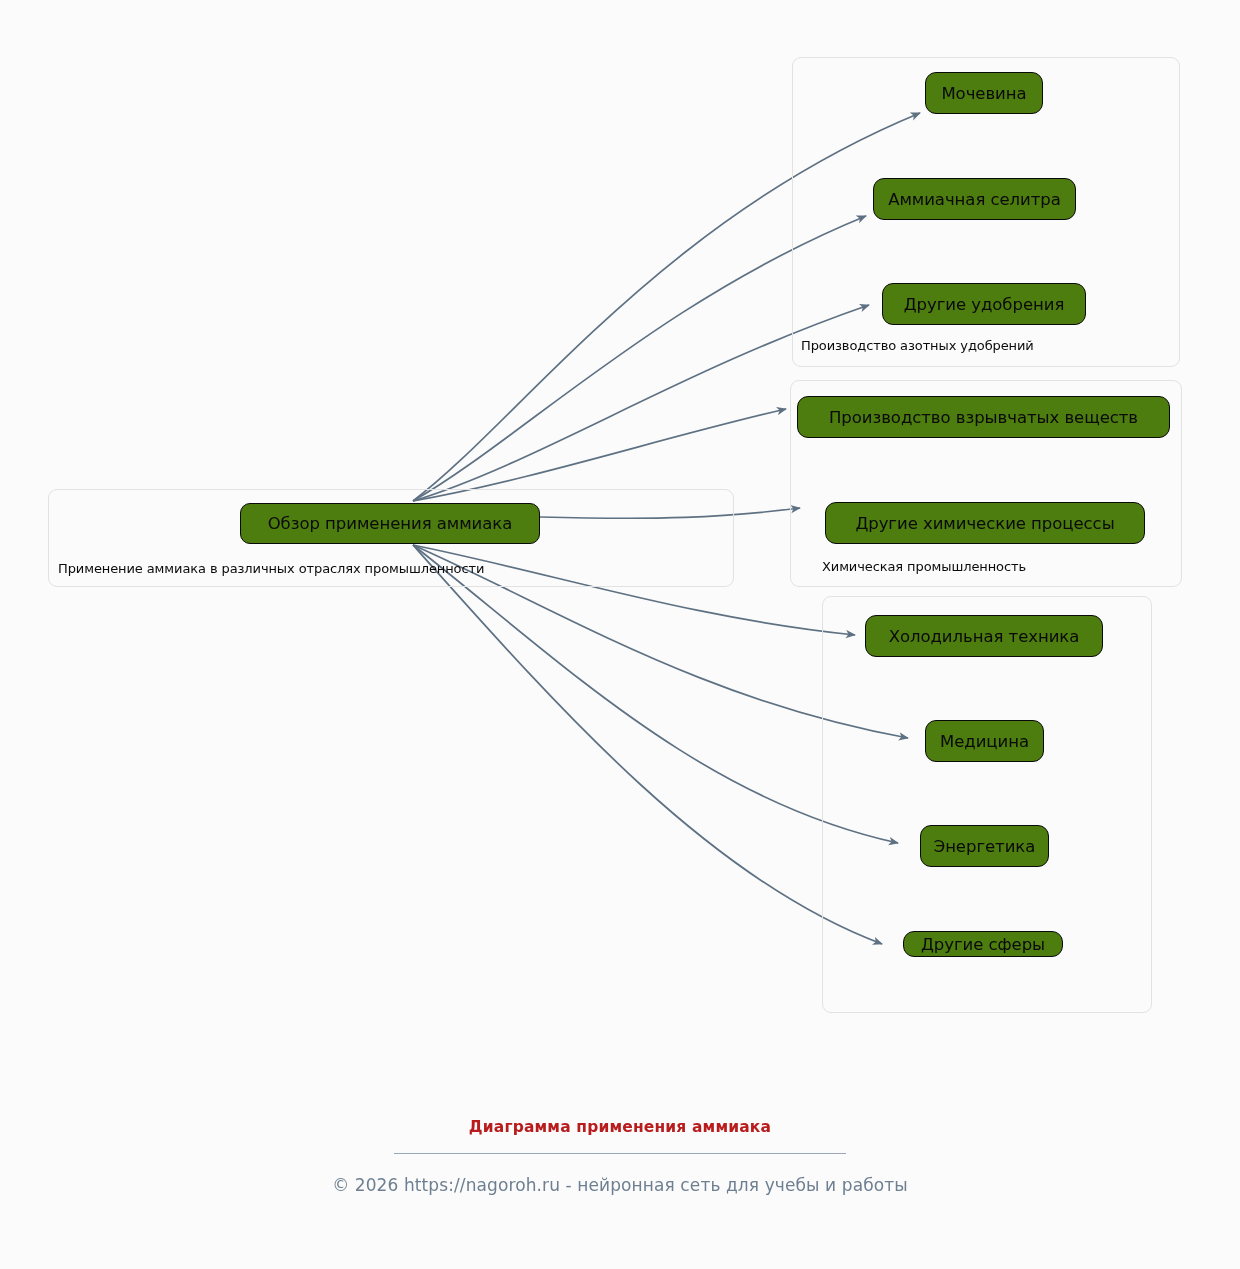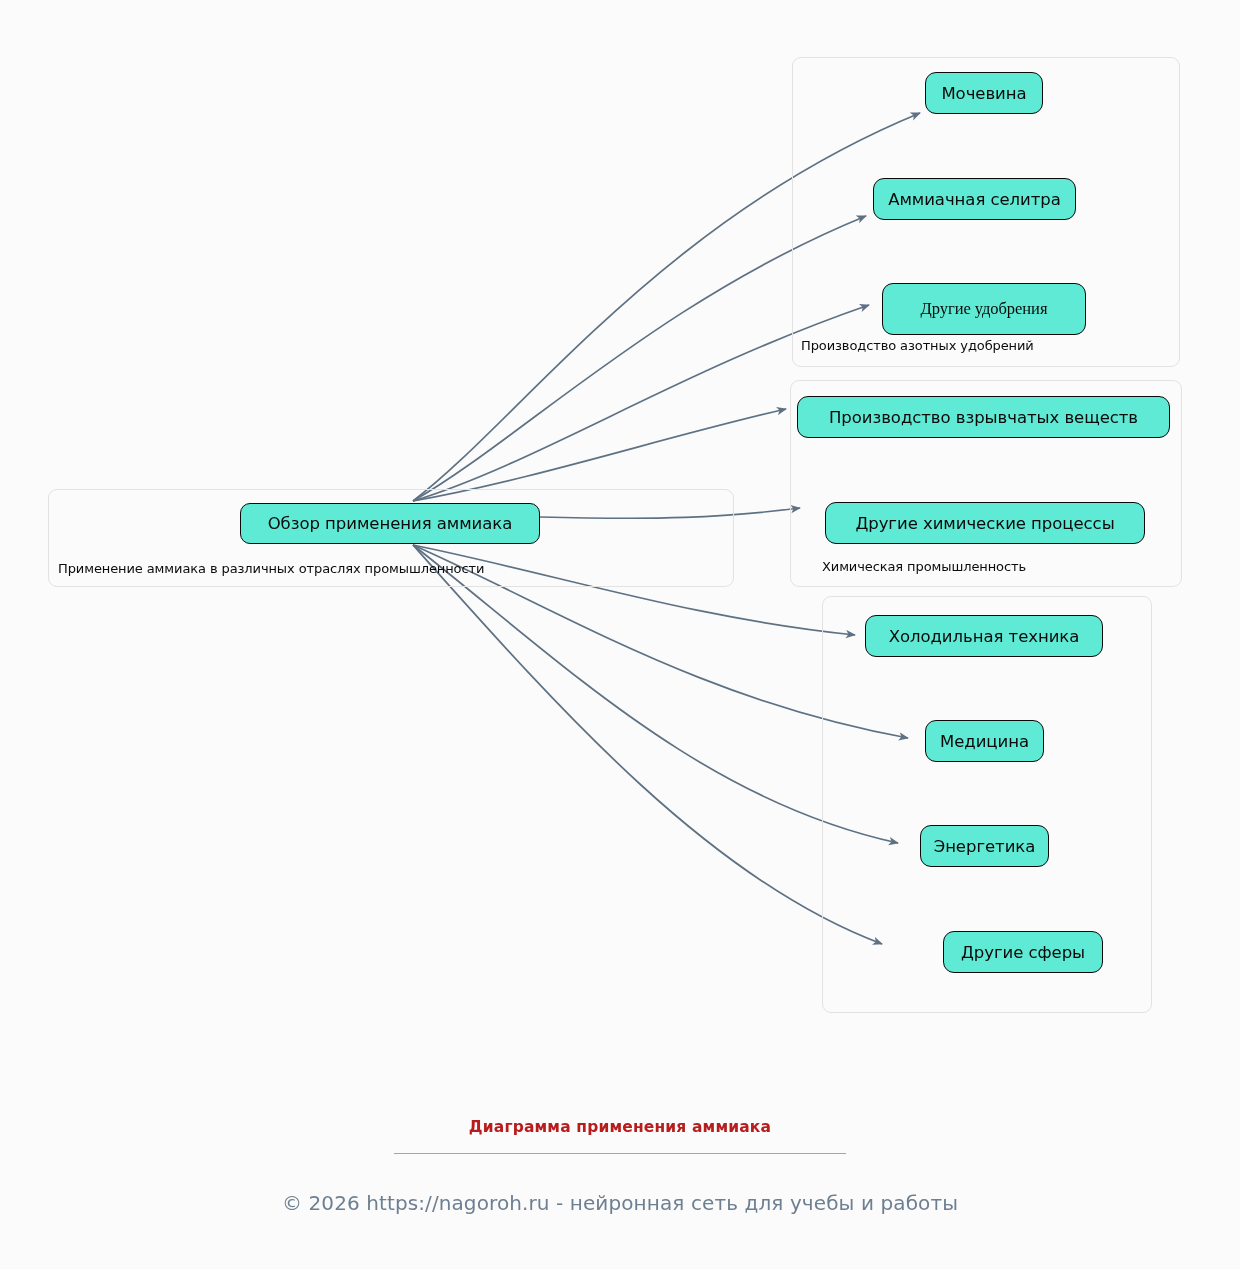--- a/index.html
+++ b/index.html
@@ -50,31 +50,31 @@
     letter-spacing: -0.1px;
   }
 
   
   .node {
     position: absolute;
     box-sizing: border-box;
     display: flex;
     align-items: center;
     justify-content: center;
-    background: #5eead4;
+    background: #4d7c0f;
     border: 1.6px solid #0a0a0a;
     border-radius: 11px;
     font-size: 16.5px;
     color: #0a0a0a;
     white-space: nowrap;
     letter-spacing: -0.05px;
     padding: 0 12px;
   }
   .node.root {
-    background: #5eead4;
+    background: #4d7c0f;
     border: 1.8px solid #0a0a0a;
     border-radius: 10px;
     font-size: 16.5px;
     color: #0b0b0b;
   }
 
   
   #footer {
     position: absolute;
     left: 0;
@@ -89,22 +89,22 @@
     letter-spacing: 0.15px;
     margin-top: 28px;
   }
   #footer-rule {
     width: 452px;
     height: 0;
     margin: 17px auto 0 auto;
     border-top: 1px solid #9aa7b4;
   }
   #footer-copy {
-    margin-top: 37px;
-    font-size: 20px;
+    margin-top: 21px;
+    font-size: 17px;
     color: #6d7f91;
     letter-spacing: 0.1px;
   }
 </style>
 </head>
 <body>
 
 <div id="diagram-canvas">
 
   <svg id="edge-layer" viewBox="0 0 1240 1090" width="1240" height="1090">
@@ -138,34 +138,34 @@
   <div class="cluster" style="left:48px; top:489px; width:686px; height:98px;"></div>
   <div class="cluster-label" style="left:58px; top:561px;">Применение аммиака в различных отраслях промышленности</div>
 
   <div class="node root" style="left:240px; top:503px; width:300px; height:41px;">Обзор применения аммиака</div>
 
   <div class="cluster" style="left:792px; top:57px; width:388px; height:310px;"></div>
   <div class="cluster-label" style="left:801px; top:338px;">Производство азотных удобрений</div>
 
   <div class="node" style="left:925px; top:72px; width:118px; height:42px;">Мочевина</div>
   <div class="node" style="left:873px; top:178px; width:203px; height:42px;">Аммиачная селитра</div>
-  <div class="node" style="left:882px; top:283px; width:204px; height:52px;font-family:Liberation Serif, serif;">Другие удобрения</div>
+  <div class="node" style="left:882px; top:283px; width:204px; height:42px;">Другие удобрения</div>
 
   <div class="cluster" style="left:790px; top:380px; width:392px; height:207px;"></div>
   <div class="cluster-label" style="left:822px; top:559px;">Химическая промышленность</div>
 
   <div class="node" style="left:797px; top:396px; width:373px; height:42px;">Производство взрывчатых веществ</div>
   <div class="node" style="left:825px; top:502px; width:320px; height:42px;">Другие химические процессы</div>
 
   <div class="cluster" style="left:822px; top:596px; width:330px; height:417px;"></div>
 
   <div class="node" style="left:865px; top:615px; width:238px; height:42px;">Холодильная техника</div>
   <div class="node" style="left:925px; top:720px; width:119px; height:42px;">Медицина</div>
   <div class="node" style="left:920px; top:825px; width:129px; height:42px;">Энергетика</div>
-  <div class="node" style="left:943px; top:931px; width:160px; height:42px;">Другие сферы</div>
+  <div class="node" style="left:903px; top:931px; width:160px; height:26px;">Другие сферы</div>
 
 </div>
 
 <div id="footer">
   <div id="footer-title">Диаграмма применения аммиака</div>
   <div id="footer-rule"></div>
   <div id="footer-copy">© 2026 https://nagoroh.ru - нейронная сеть для учебы и работы</div>
 </div>
 
 </body></html>

